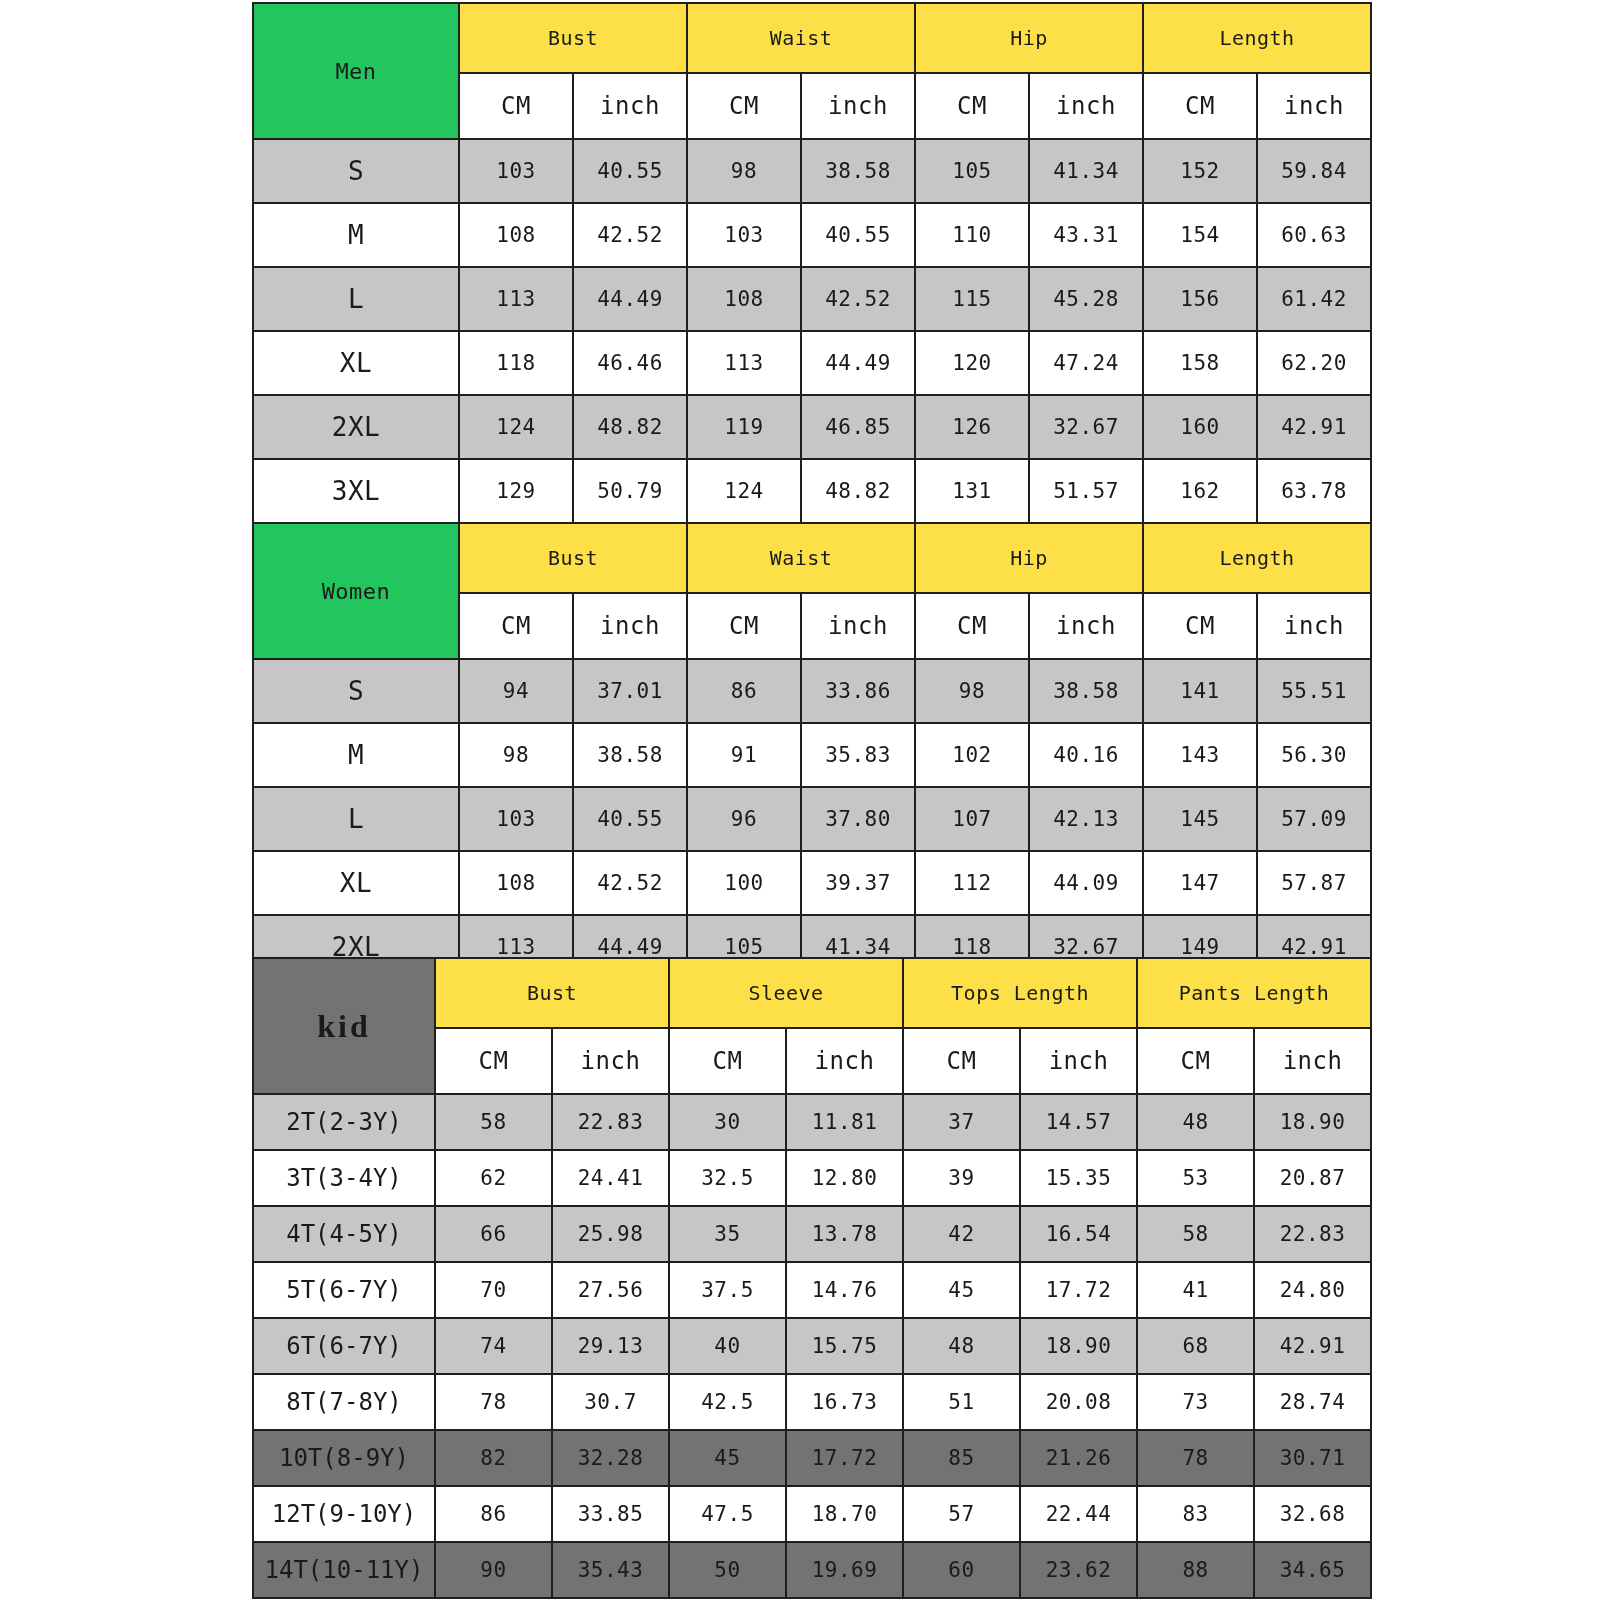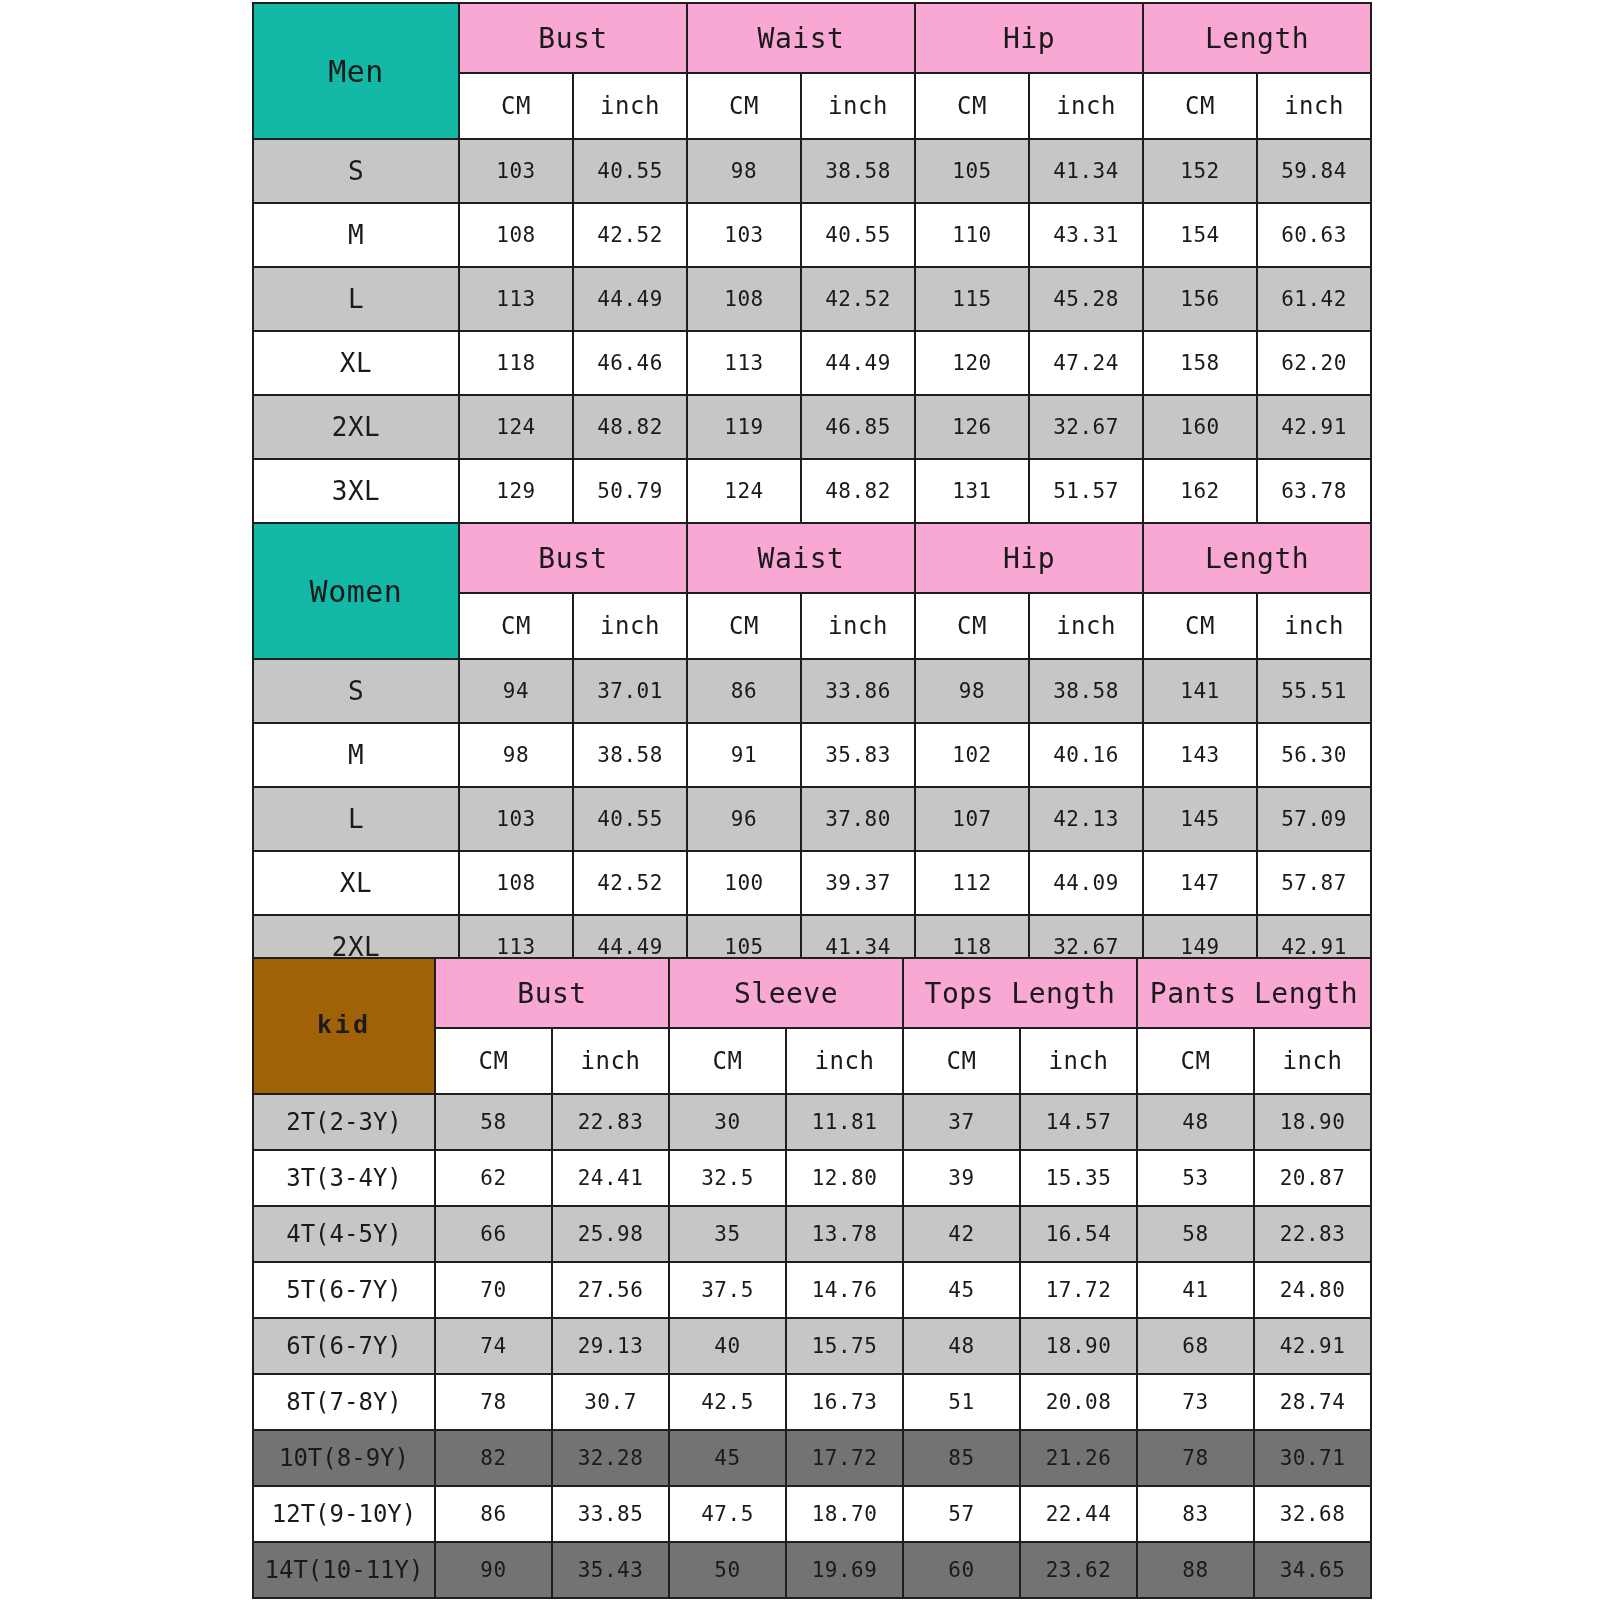--- a/index.html
+++ b/index.html
@@ -38,37 +38,37 @@
     font-family: "DejaVu Sans Mono", "Liberation Mono", monospace;
     letter-spacing: 0.5px;
   }
 
   
   #men-table  { left: 252px; top: 2px;   width: 1118px; }
   #women-table{ left: 252px; top: 522px; width: 1118px; }
   #kid-table  { left: 252px; top: 957px; width: 1118px; }
 
   .corner-cell {
-    background: #14b8a6;
+    background: #22c55e;
     font-family: "DejaVu Serif", "Liberation Serif", serif;
     font-weight: bold;
-    font-size: 30px;
+    font-size: 22px;
     letter-spacing: 2px;
   }
   .corner-cell.kid {
-    background: #a16207;
-    font-family: Liberation Mono, monospace;
+    background: #737373;
+    font-family: Liberation Serif, serif;
     font-weight: bold;
-    font-size: 25px;
+    font-size: 32px;
     letter-spacing: 3px;
   }
 
   .grp-head {
-    background: #f9a8d4;
-    font-size: 28px;
+    background: #fde047;
+    font-size: 20px;
     height: 68px;
     letter-spacing: 3px;
   }
   .unit-head {
     background: #ffffff;
     font-size: 24px;
     height: 64px;
     letter-spacing: 1px;
   }
 

